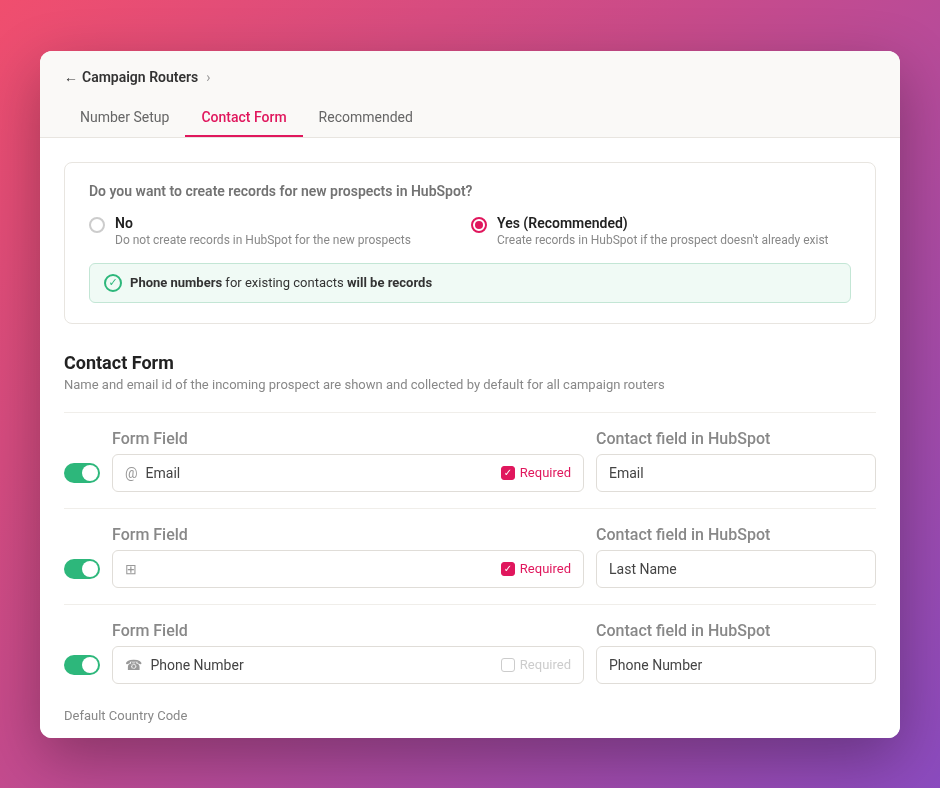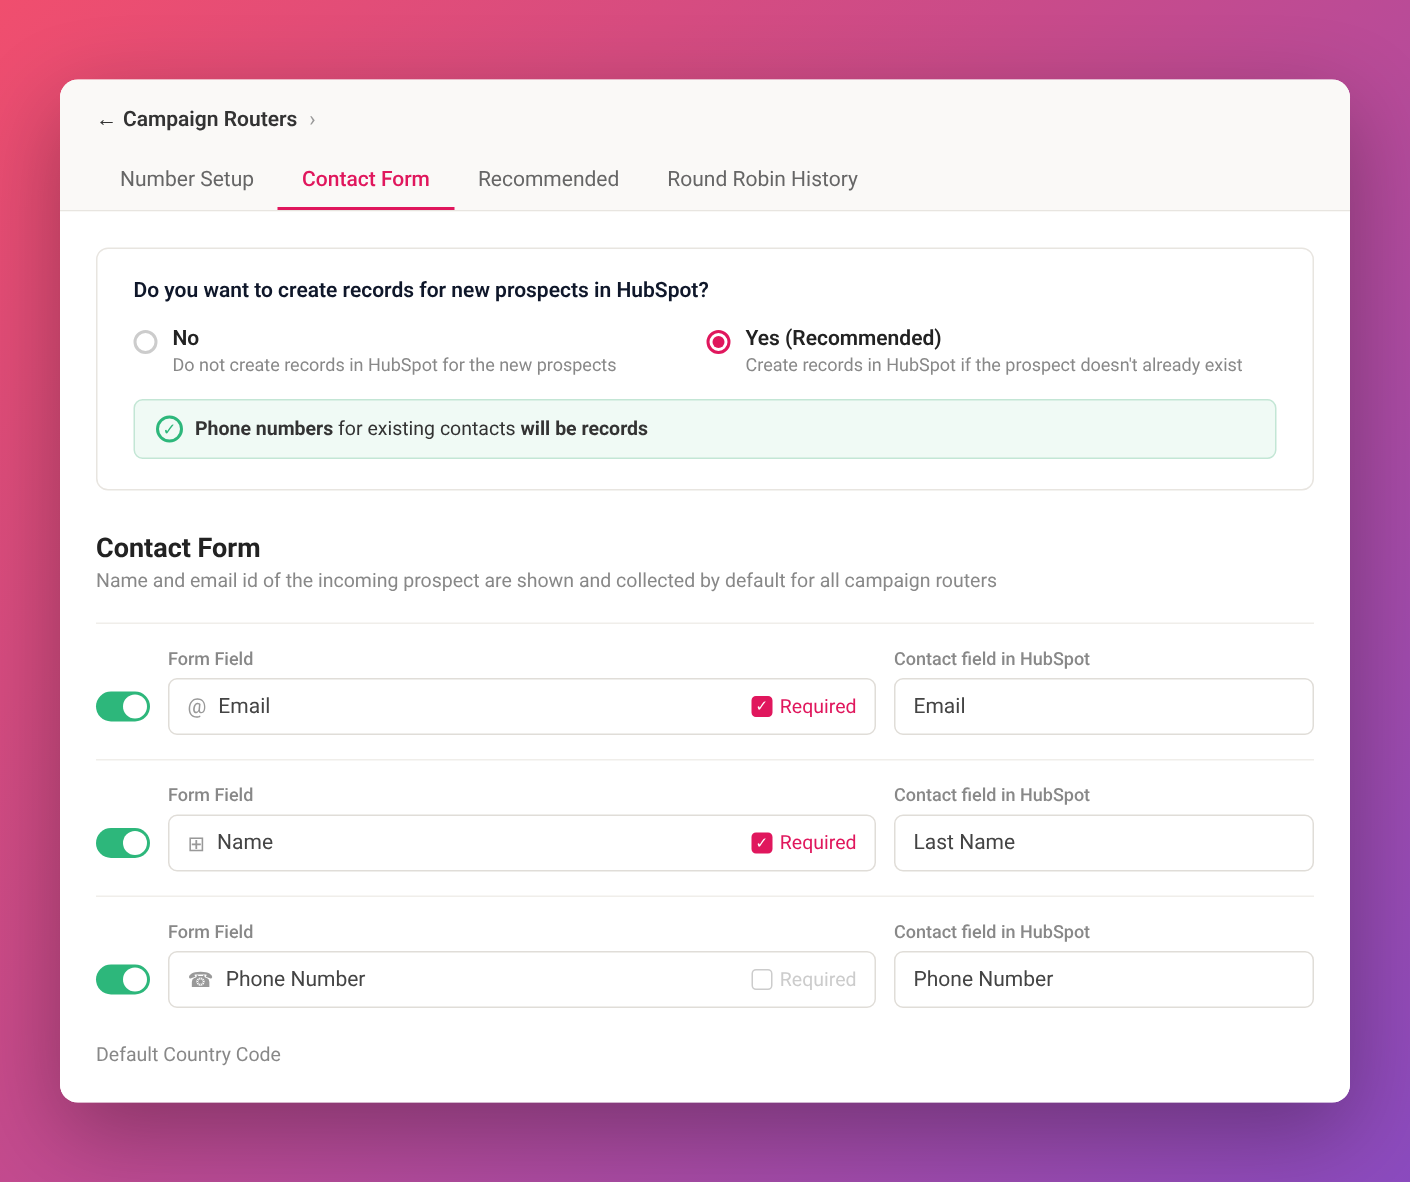--- a/index.html
+++ b/index.html
@@ -90,21 +90,21 @@
     .hubspot-section {
       border: 1px solid #e8e5e0;
       border-radius: 8px;
       padding: 20px 24px;
       margin-bottom: 28px;
     }
 
     .hubspot-question {
       font-size: 14px;
       font-weight: 600;
-      color: #0f172a;
+      color: #737373;
       margin-bottom: 16px;
     }
 
     .radio-options {
       display: flex;
       gap: 60px;
       margin-bottom: 16px;
     }
 
     .radio-option {
@@ -193,21 +193,21 @@
       margin-bottom: 20px;
     }
 
     .form-row {
       border-top: 1px solid #f0eeea;
       padding-top: 16px;
       margin-bottom: 16px;
     }
 
     .col-label {
-      font-size: 12px;
+      font-size: 16px;
       color: #888;
       font-weight: 500;
     }
 
     .col-left {
       flex: 1;
       display: flex;
       align-items: center;
       gap: 12px;
     }
@@ -320,21 +320,20 @@
       <a class="breadcrumb-back">
         <span>←</span>
         <span>Campaign Routers</span>
       </a>
       <span class="breadcrumb-arrow">›</span>
     </div>
     <div class="tabs">
       <div class="tab">Number Setup</div>
       <div class="tab active">Contact Form</div>
       <div class="tab">Recommended</div>
-      <div class="tab">Round Robin History</div>
     </div>
   </div>
 
   <div class="content">
 
     <div class="hubspot-section">
       <div class="hubspot-question">Do you want to create records for new prospects in HubSpot?</div>
       <div class="radio-options">
         <div class="radio-option">
           <div class="radio-circle unselected"></div>
@@ -393,21 +392,20 @@
             <div style="width:36px;"></div>
             <span class="col-label">Form Field</span>
           </div>
           <span class="col-label" style="width:280px;">Contact field in HubSpot</span>
         </div>
         <div class="row-inner">
           <div class="col-left">
             <div class="toggle"></div>
             <div class="field-input">
               <span class="field-icon">⊞</span>
-              <span class="field-text">Name</span>
               <div class="required-badge checked">
                 <div class="checkbox-icon checked">✓</div>
                 <span>Required</span>
               </div>
             </div>
           </div>
           <div class="hubspot-field">Last Name</div>
         </div>
       </div>
 

